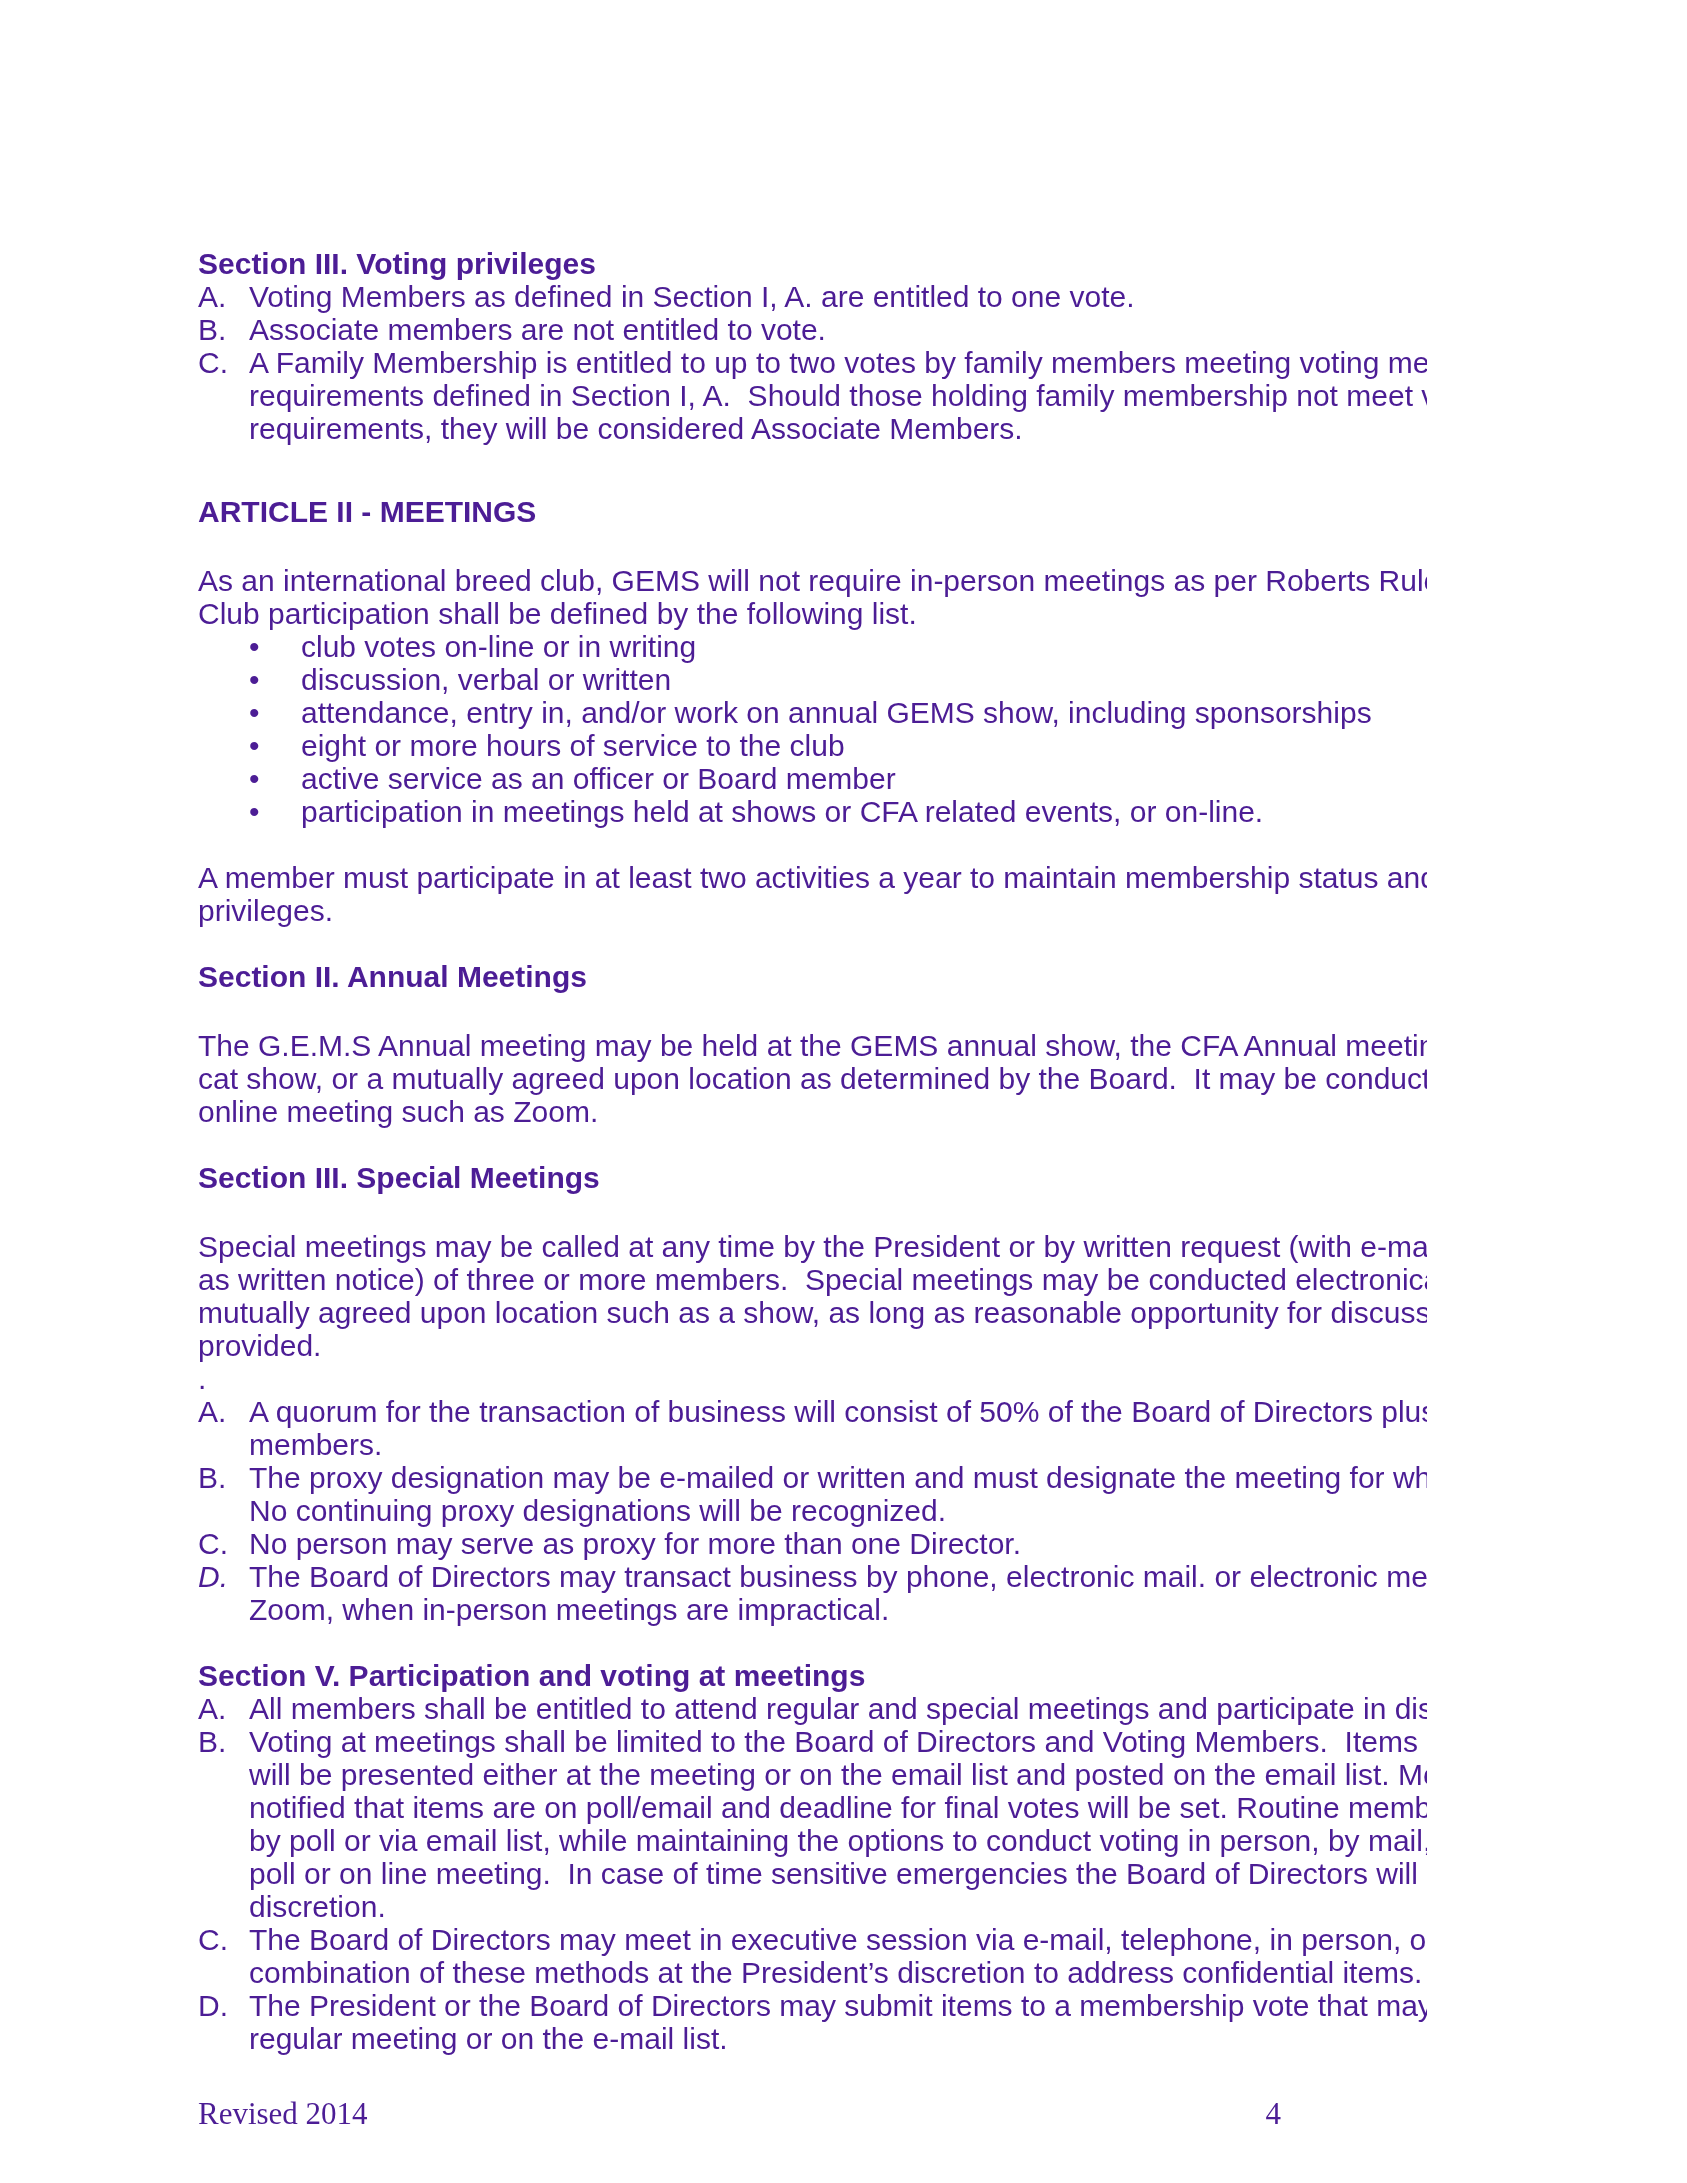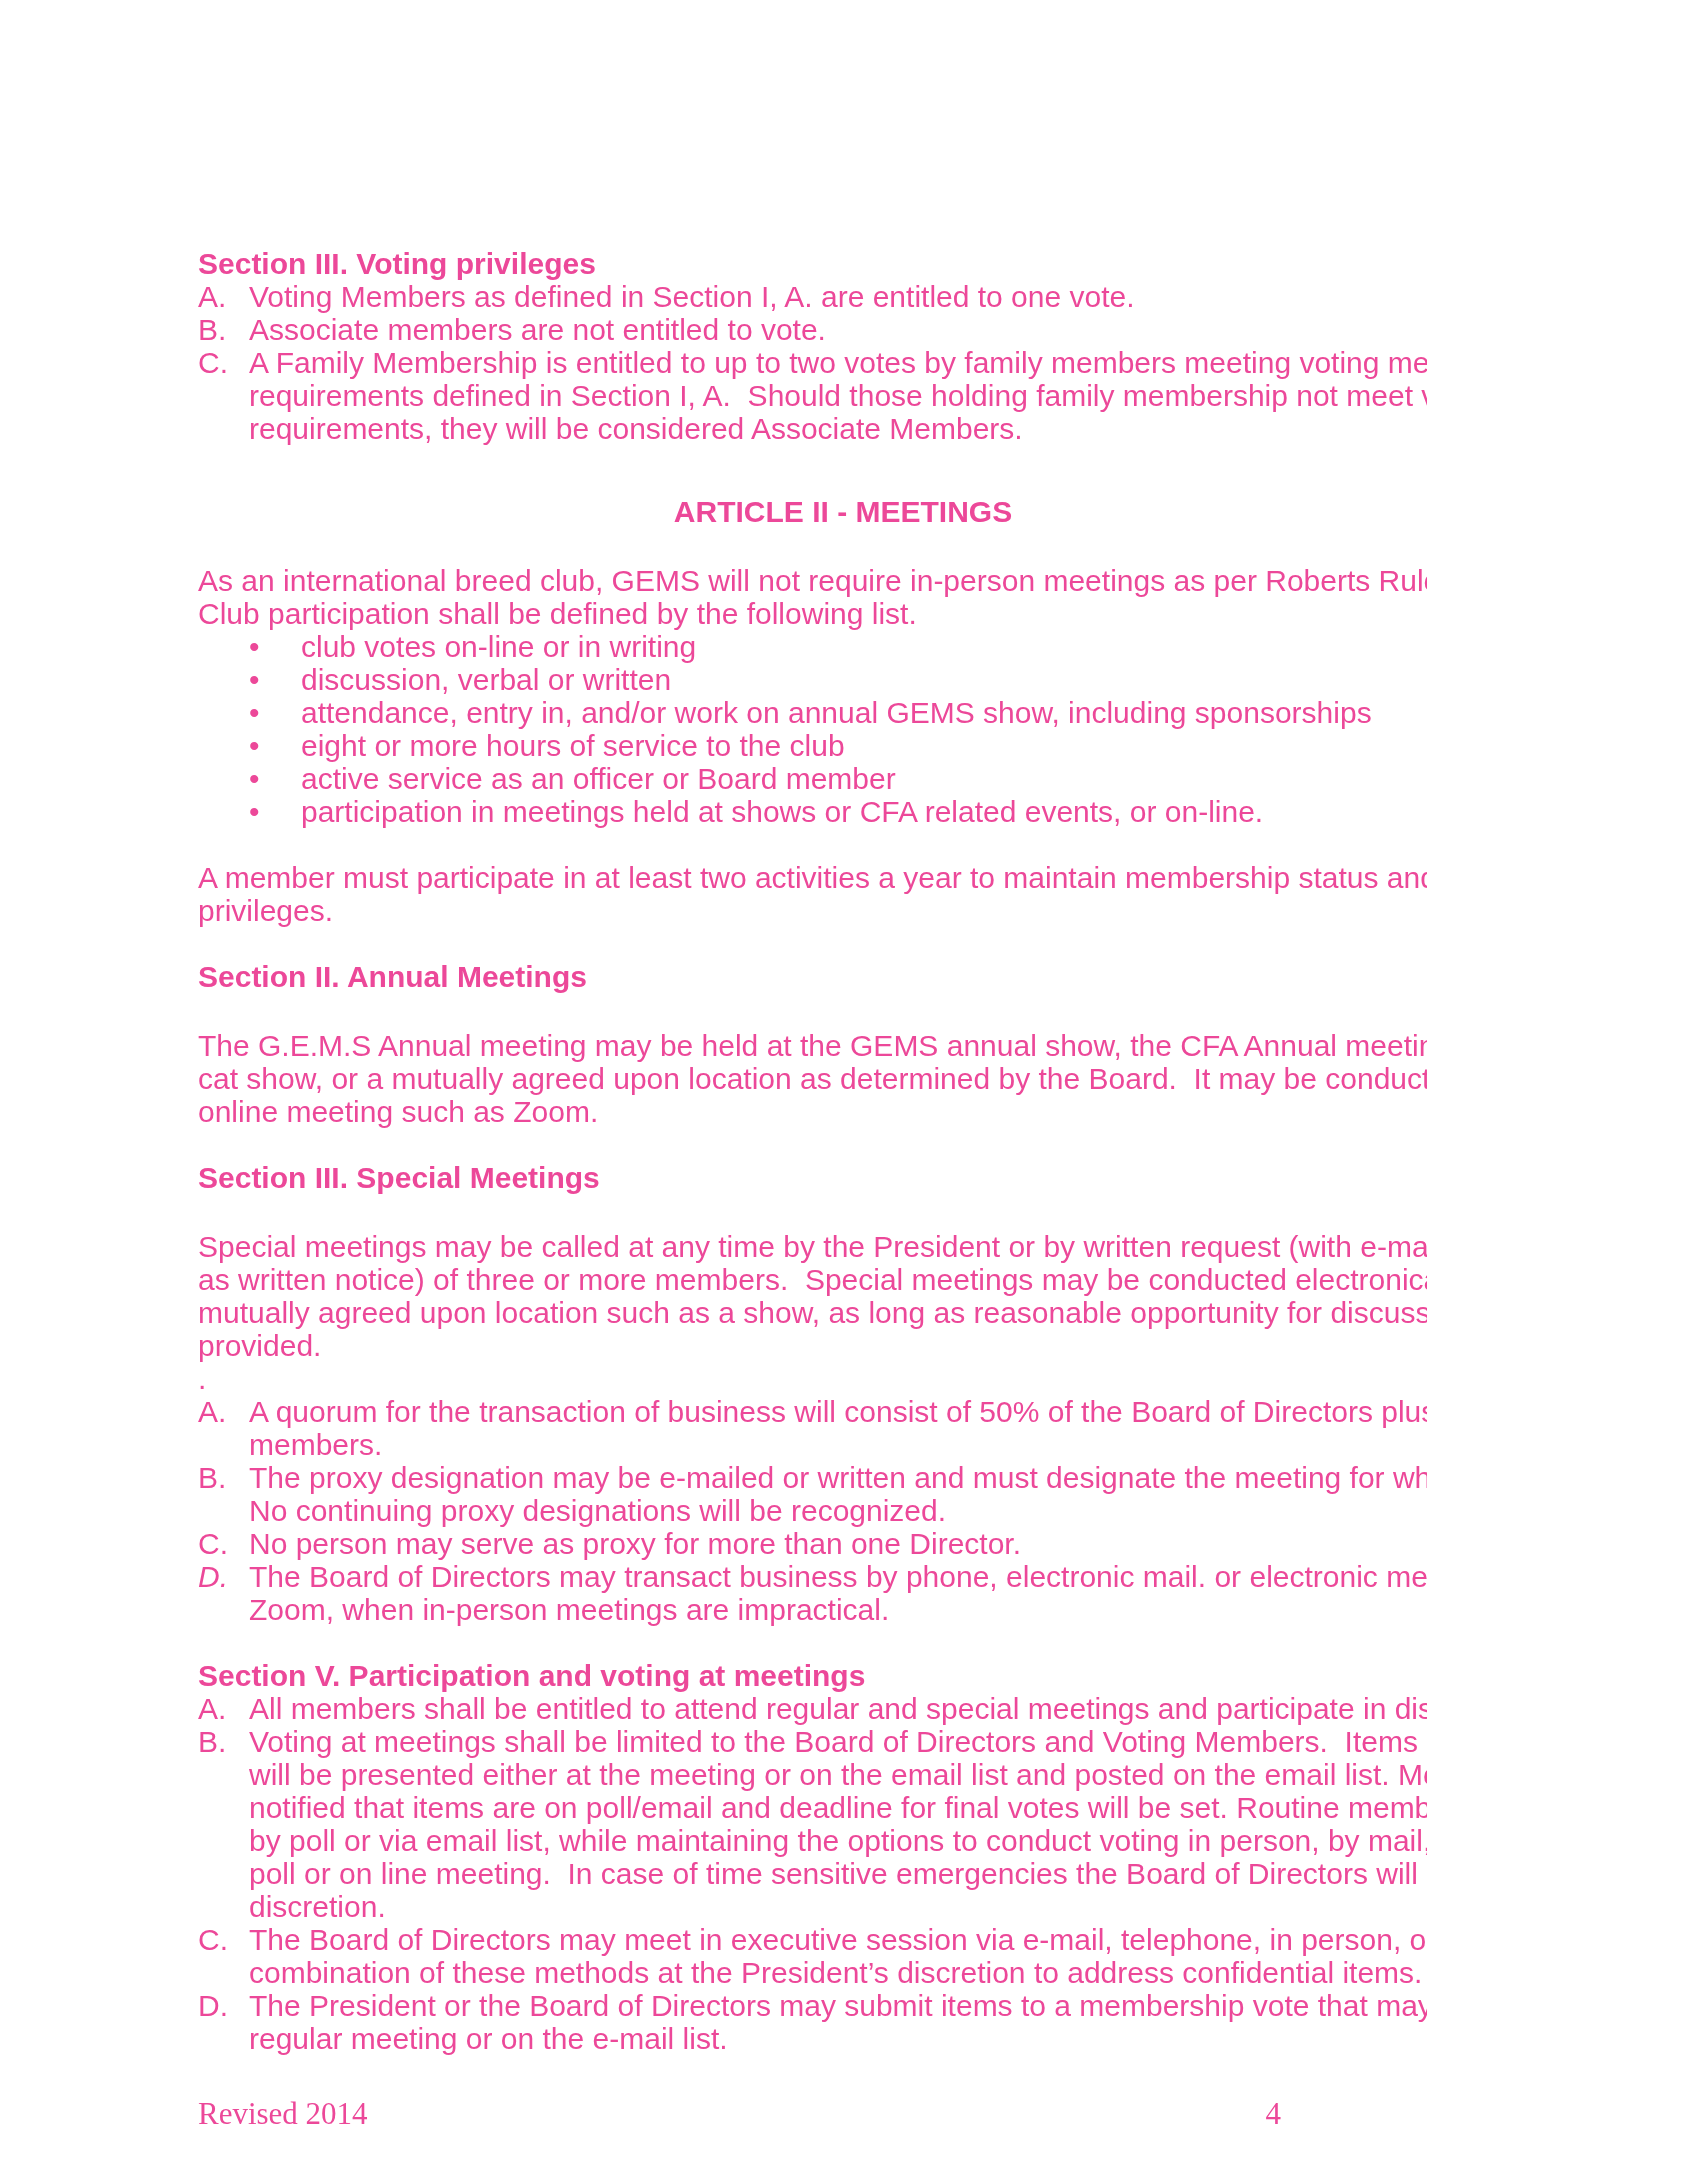--- a/index.html
+++ b/index.html
@@ -1,37 +1,36 @@
 <!DOCTYPE html>
 <html style="font-size:10.6px"><head>
 <meta charset="utf-8">
 <style>
   html, body { margin: 0; padding: 0; background: #ffffff; }
   .page {
     position: relative;
     width: 1427px;
     height: 2183px;
     background: #ffffff;
-    color: #ec4899;
+    color: #4c1d95;
     font-family: "Liberation Sans", sans-serif;
     font-size: 30px;
     line-height: 33px;
     overflow: hidden;
   }
   .content {
     position: absolute;
     left: 198px;
     top: 247px;
     width: 1290px;
   }
   .pre { white-space: pre; margin-top: 36px; }
   .heading { font-weight: bold; white-space: pre; }
   .article-title {
     font-weight: bold;
-    text-align: center;
     margin-top: 50px;
     margin-bottom: 33px;
     white-space: pre;
   }
   .block-gap { margin-top: 33px; }
   .li-row { display: flex; align-items: flex-start; }
   .li-letter { flex: none; width: 51px; white-space: pre; }
   .li-letter.italic { font-style: italic; }
   .li-text { flex: 1 1 auto; white-space: pre; }
   .bullet-row { display: flex; align-items: flex-start; margin-left: 51px; }

